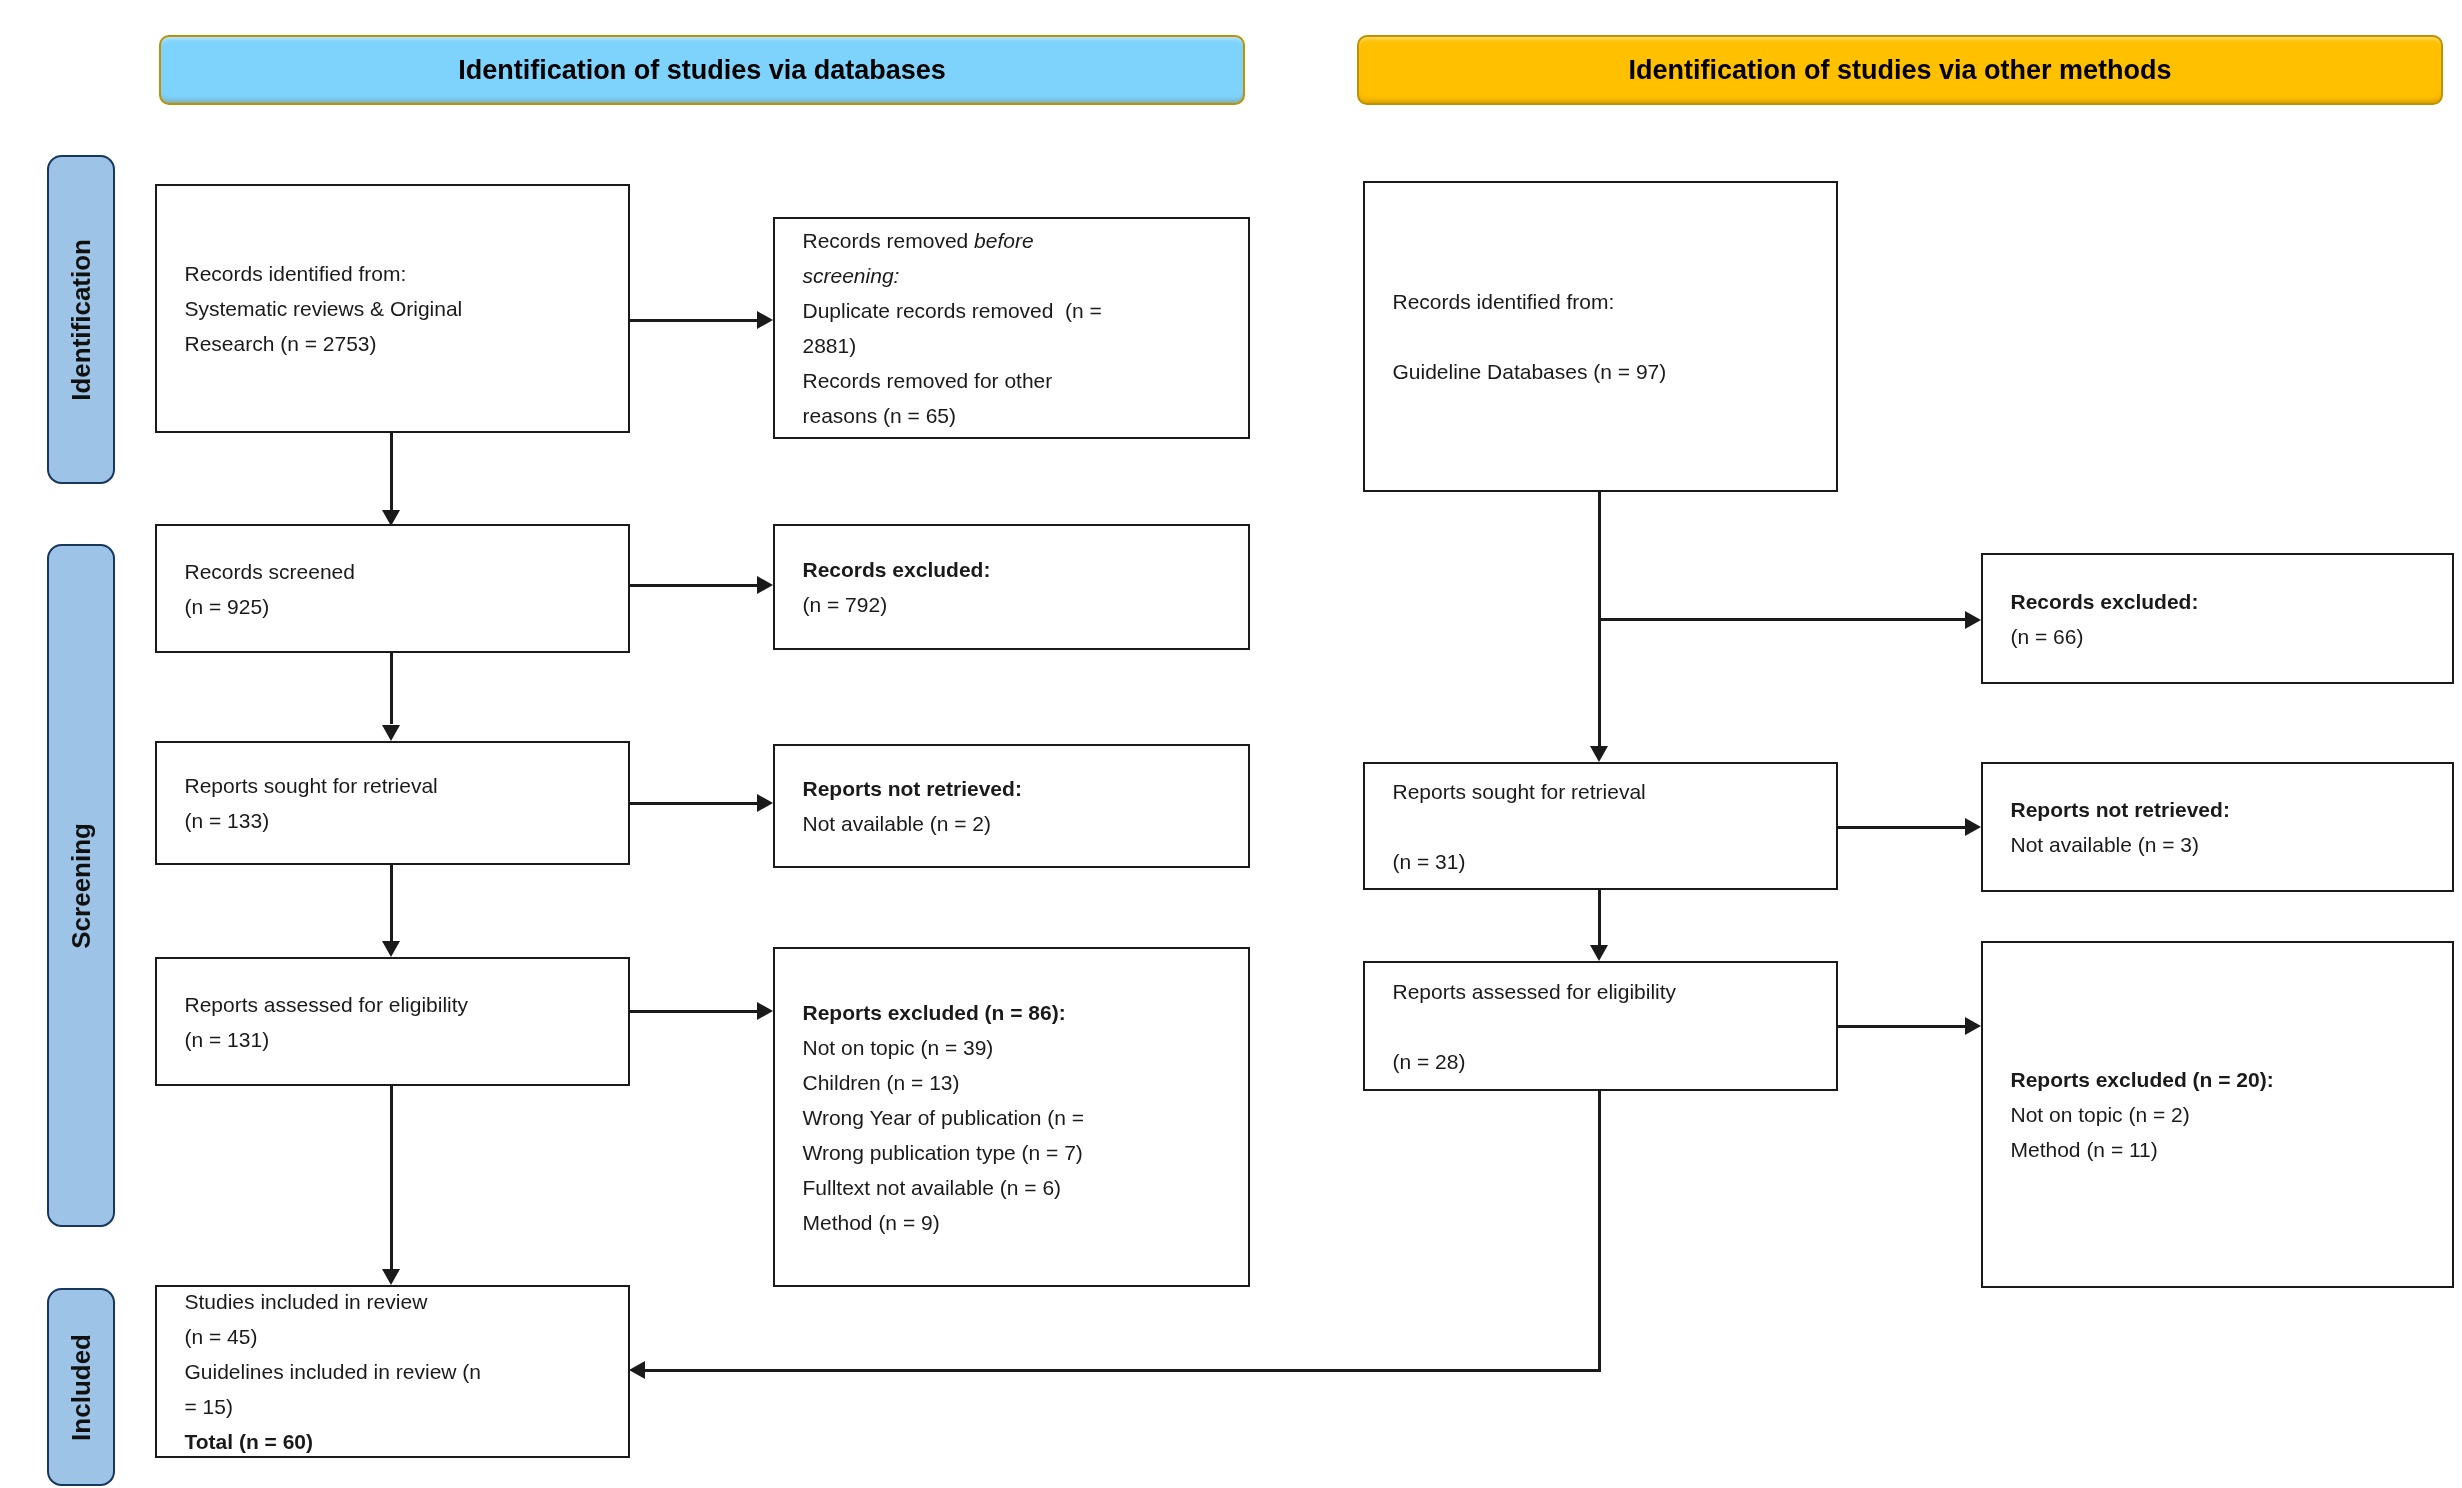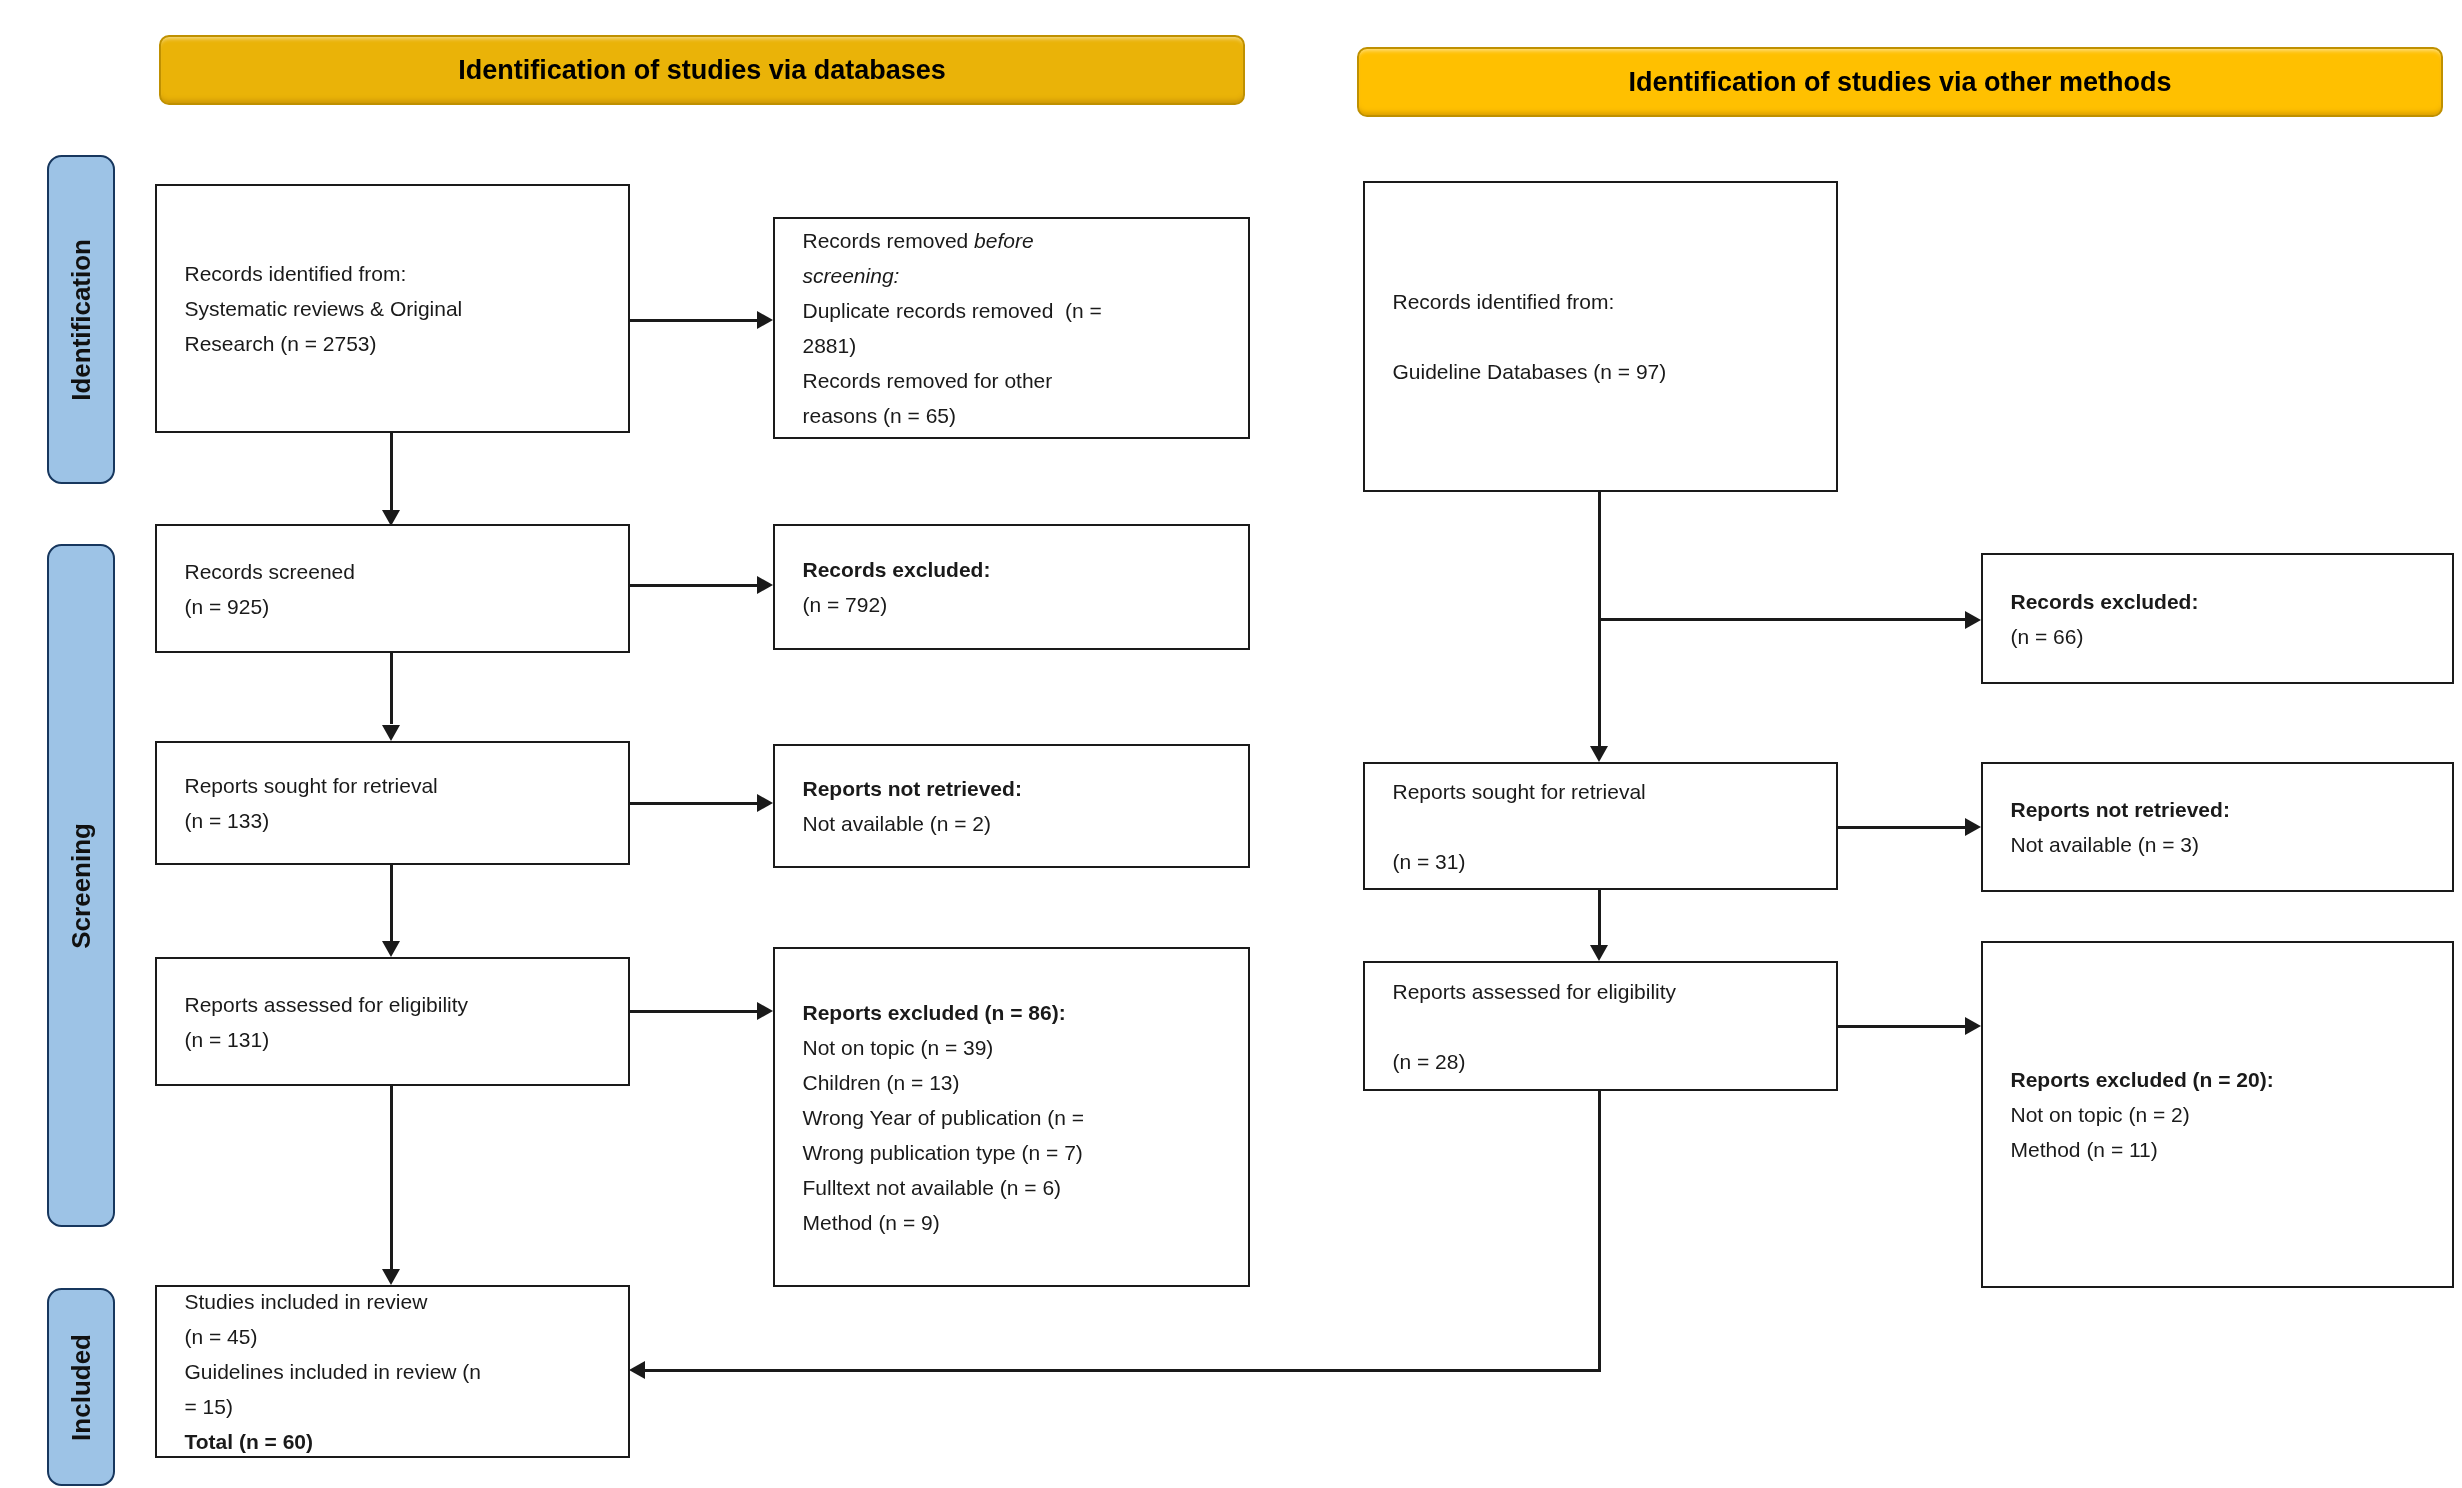--- a/index.html
+++ b/index.html
@@ -139,22 +139,22 @@
 
   #v-c3down    { left: 1598px; top: 1091px; height: 281px; }
   #h-intoa5    { left: 645px;  top: 1369px; width: 956px; }
   #h-intoa5-h  { left: 629px;  top: 1361px; }
 </style>
 </head>
 <body>
 
 <div class="diagram">
 
-  <div class="banner" id="banner-left" style="background: #eab308; border-color: rgb(191, 144, 0);">Identification of studies via databases</div>
-  <div class="banner" id="banner-right" style="background: rgb(255, 192, 0); border-color: rgb(191, 144, 0); margin-top: 12px;">Identification of studies via other methods</div>
+  <div class="banner" id="banner-left" style="background: #7dd3fc; border-color: rgb(191, 144, 0);">Identification of studies via databases</div>
+  <div class="banner" id="banner-right" style="background: rgb(255, 192, 0); border-color: rgb(191, 144, 0);">Identification of studies via other methods</div>
 
   <div class="side" id="side-identification" style="background: rgb(157, 195, 230); border-color: rgb(23, 55, 94);">
     <span>Identification</span>
   </div>
   <div class="side" id="side-screening" style="background: rgb(157, 195, 230); border-color: rgb(23, 55, 94);">
     <span>Screening</span>
   </div>
   <div class="side" id="side-included" style="background: rgb(157, 195, 230); border-color: rgb(23, 55, 94);">
     <span>Included</span>
   </div>

